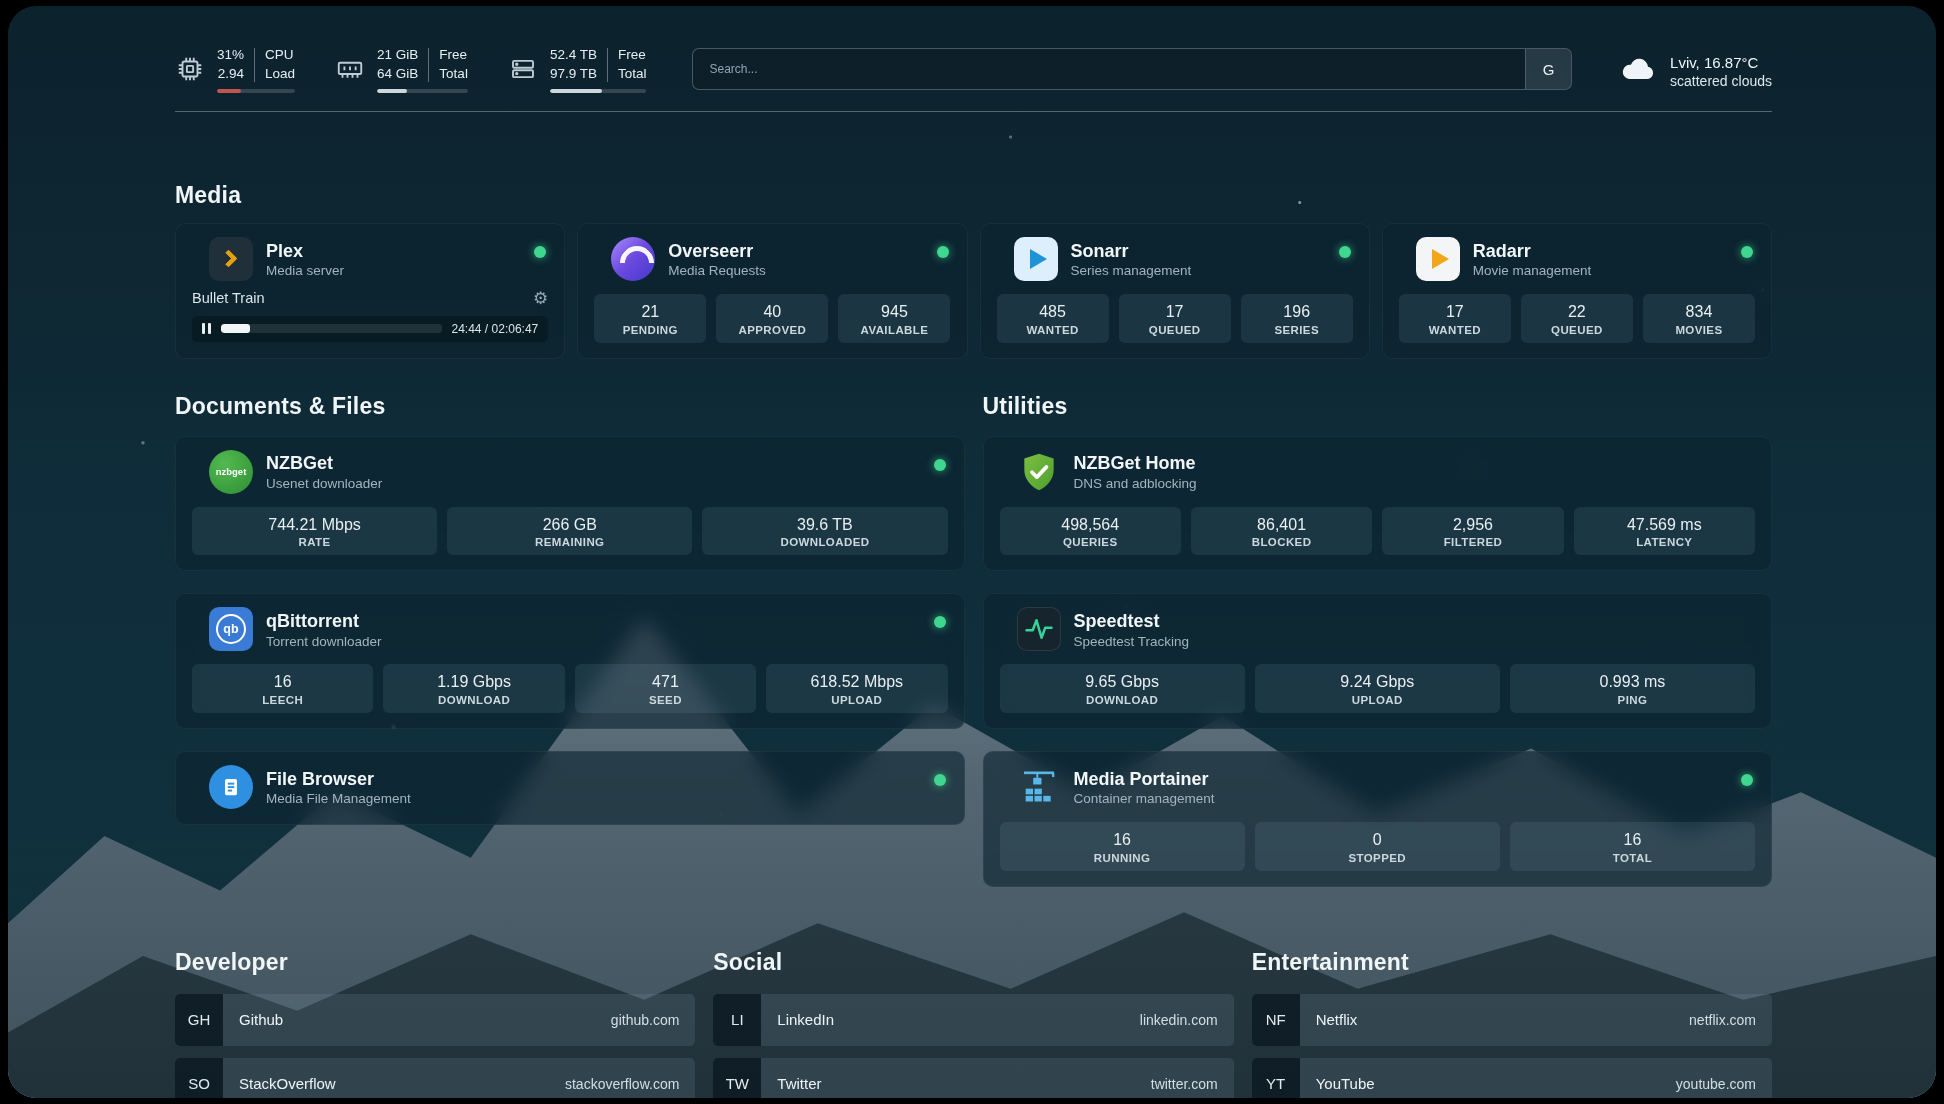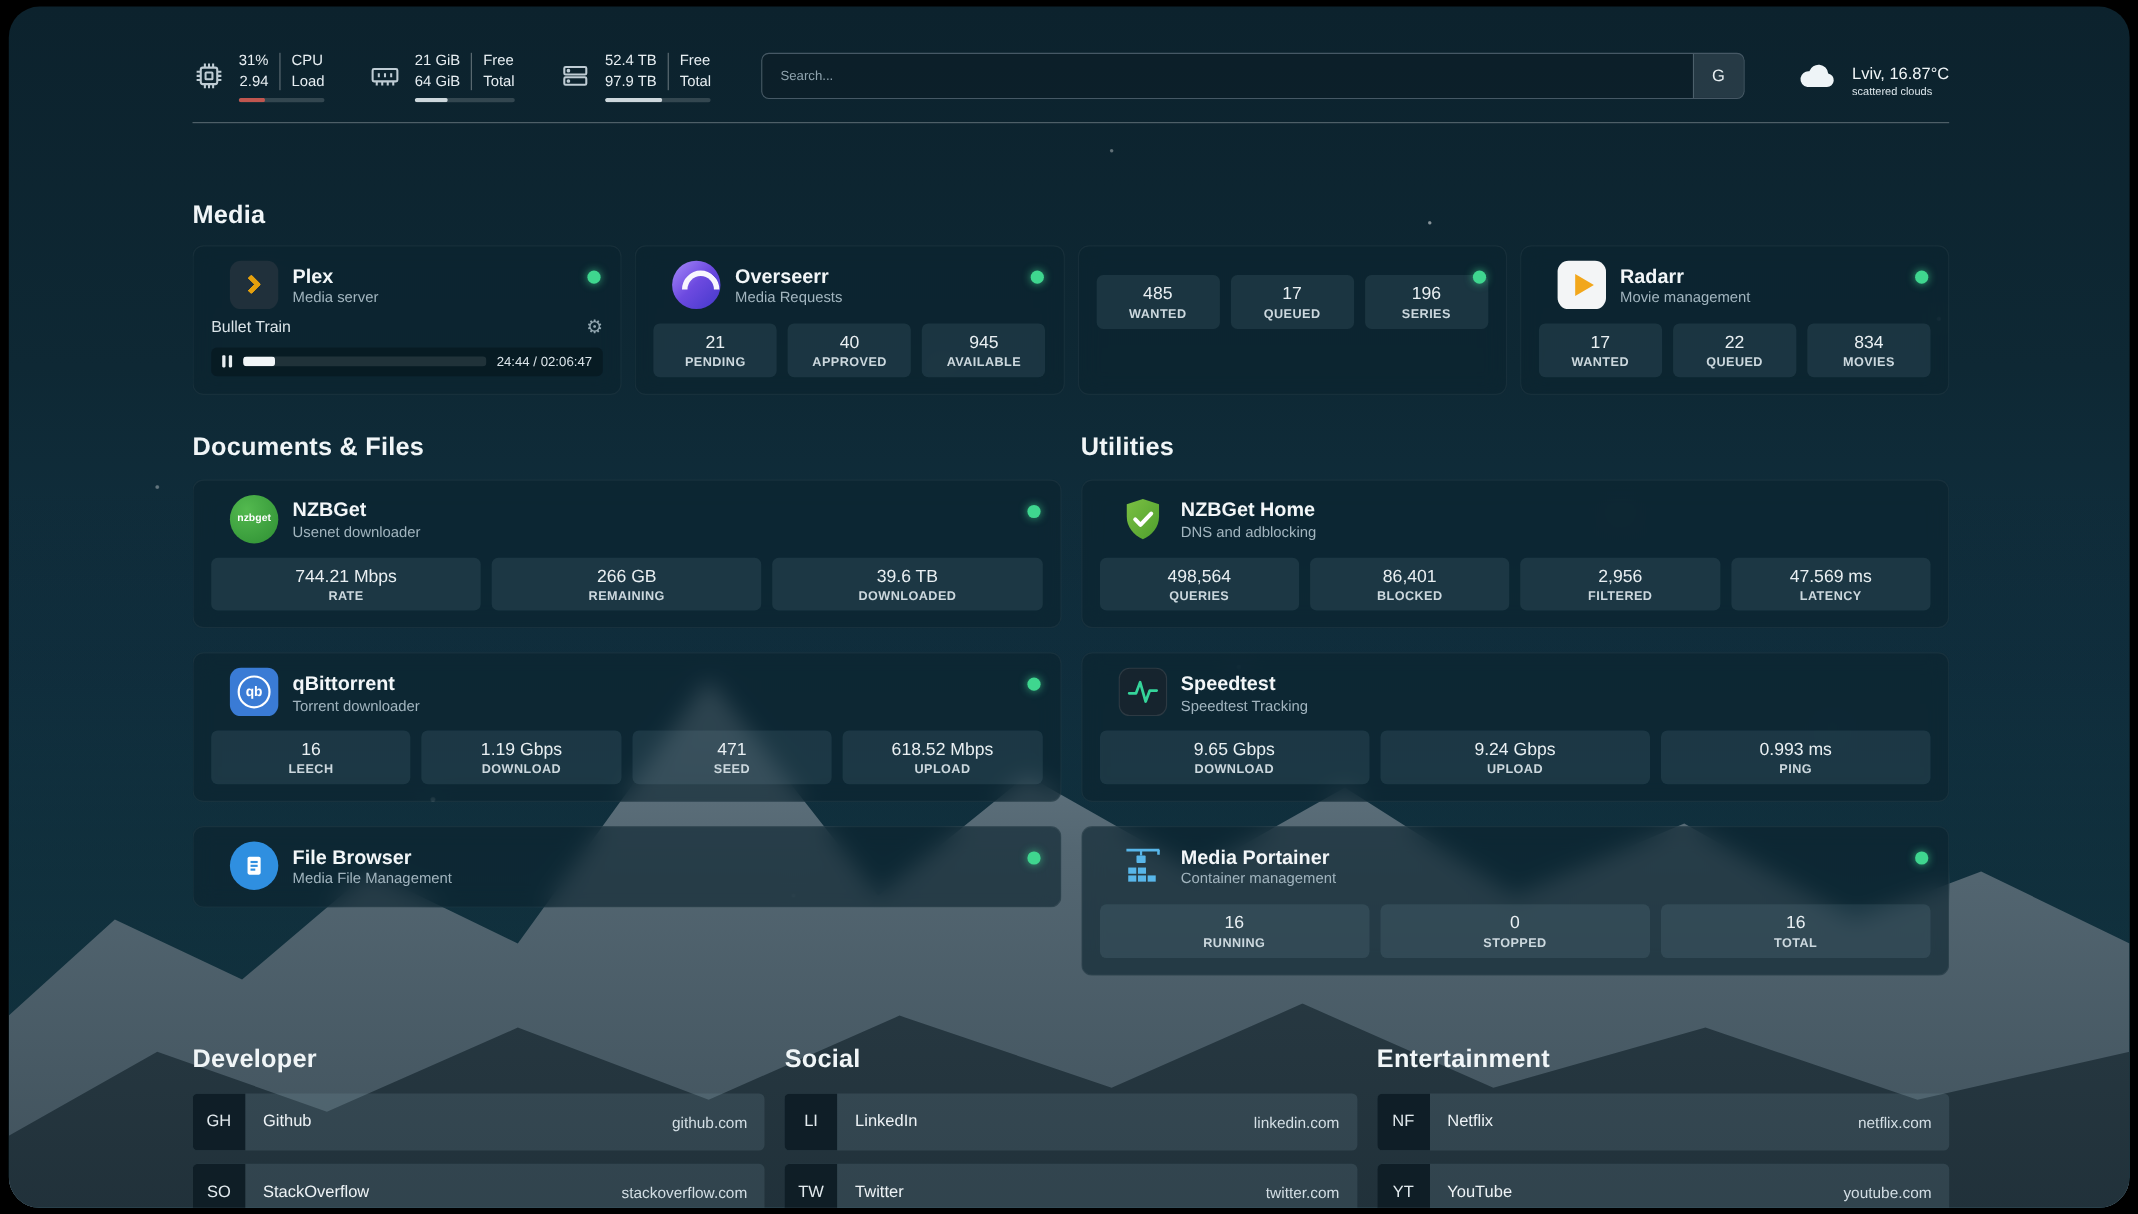--- a/index.html
+++ b/index.html
@@ -48,21 +48,21 @@
   .searchbar { flex:1; display:flex; align-items:stretch; height:42px; margin:0 46px;
     background:rgba(12,29,39,.55); border:1px solid rgba(165,185,196,.38); border-radius:7px; overflow:hidden; }
   .searchbar input { flex:1; background:transparent; border:none; outline:none; padding:0 16px;
     font-size:12px; color:#e3ebef; font-family:"Liberation Sans", sans-serif; }
   .searchbar input::placeholder { color:#90a4af; }
   .search-btn { width:46px; border:none; border-left:1px solid rgba(165,185,196,.3); cursor:pointer;
     background:rgba(160,185,198,.18); color:#e8eff2; font-size:15px; font-family:"Liberation Sans", sans-serif; }
 
   .weather { display:flex; align-items:flex-end; gap:12px; }
   .weather-txt .loc { font-size:15px; color:#f0f5f7; line-height:1.45; }
-  .weather-txt .cond { font-size:10px; color:#dde7ec; }
+  .weather-txt .cond { font-size:14px; color:#dde7ec; }
 
   .topline { height:1px; background:rgba(255,255,255,.3); margin-top:18px; }
 
   
   .sec-title { font-size:23px; font-weight:600; color:#f0f5f7; letter-spacing:.2px; }
   .media-sec { margin-top:70px; }
   .grid4 { display:grid; grid-template-columns:repeat(4,1fr); gap:12px; margin-top:14px; }
   .two-col { display:grid; grid-template-columns:1fr 1fr; gap:18px; margin-top:34px; }
   .col-cards { margin-top:16px; display:flex; flex-direction:column; gap:22px; }
 
@@ -282,20 +282,29 @@
               </div>
               <div class="stat">
                 <div class="stat-v">945</div>
                 <div class="stat-l">AVAILABLE</div>
               </div>
             </div>
           </div>
 
           <div class="card">
             <span class="status-dot"></span>
+            <div class="card-head">
+              <div class="app-icon sonarr-icon">
+                  <span class="tri tri-blue"></span>
+                </div>
+              <div class="app-meta">
+                <div class="app-name">Sonarr</div>
+                <div class="app-desc">Series management</div>
+              </div>
+            </div>
             <div class="stats">
               <div class="stat">
                 <div class="stat-v">485</div>
                 <div class="stat-l">WANTED</div>
               </div>
               <div class="stat">
                 <div class="stat-v">17</div>
                 <div class="stat-l">QUEUED</div>
               </div>
               <div class="stat">

